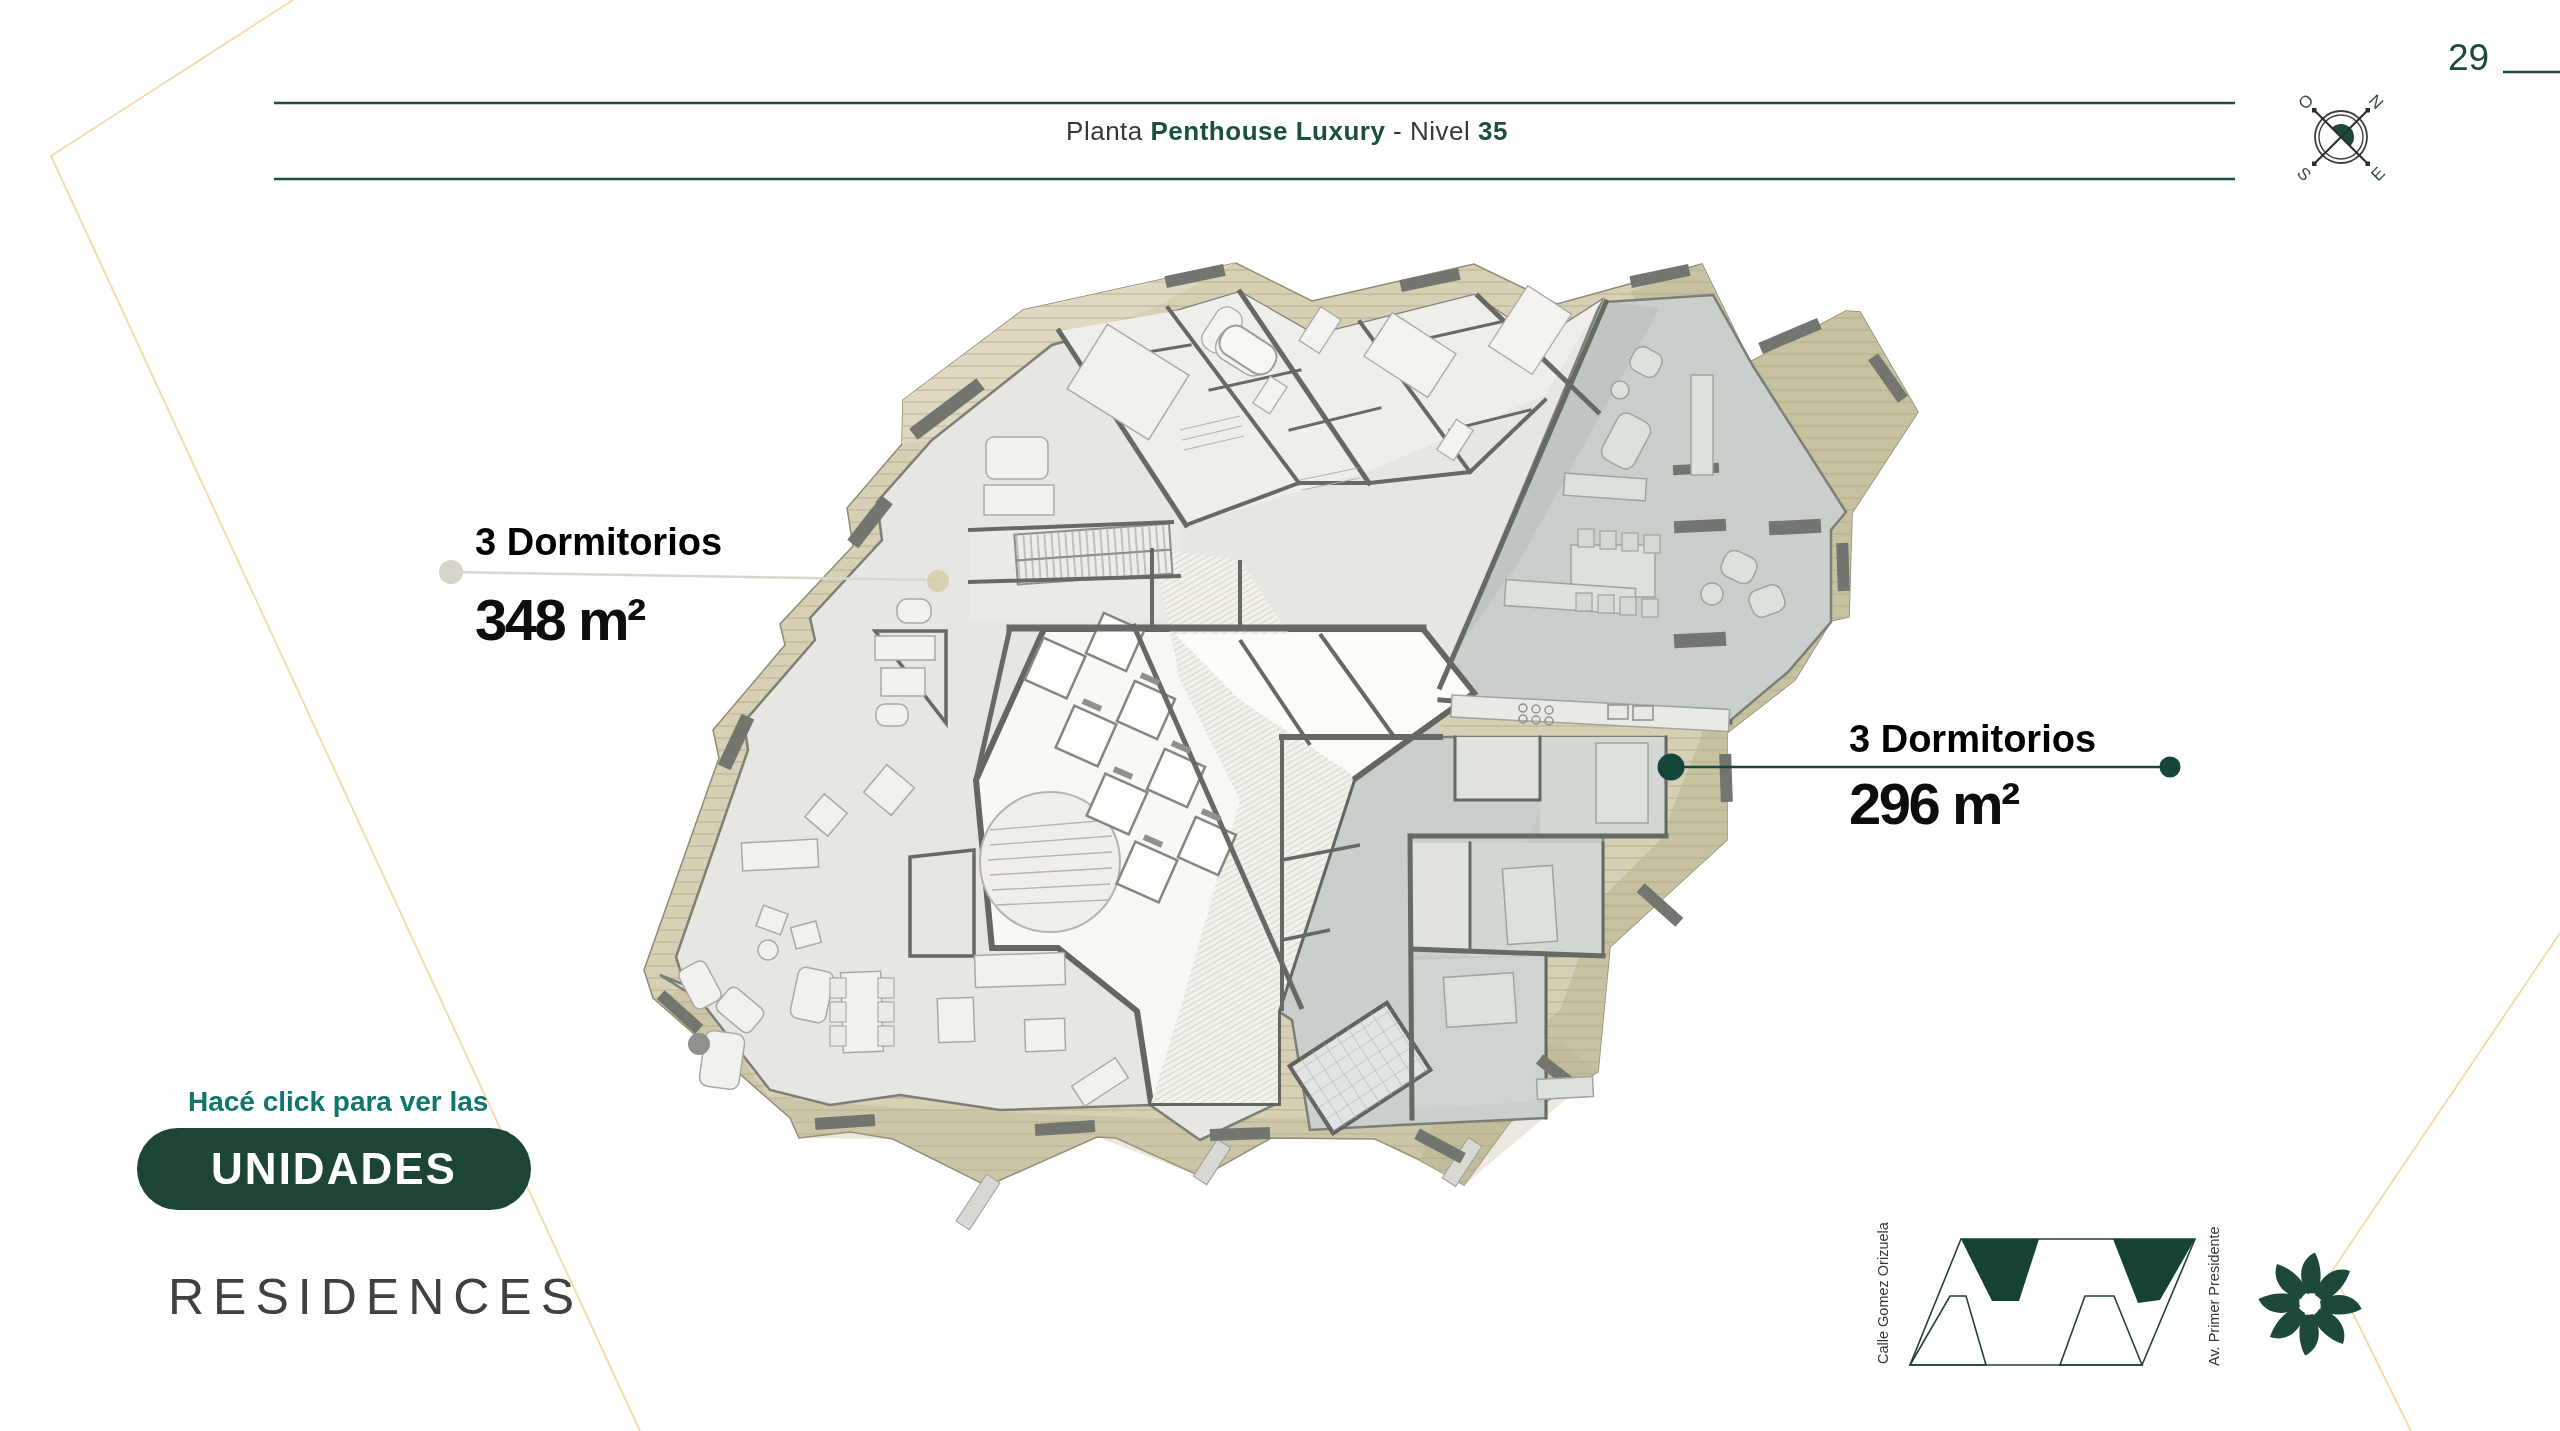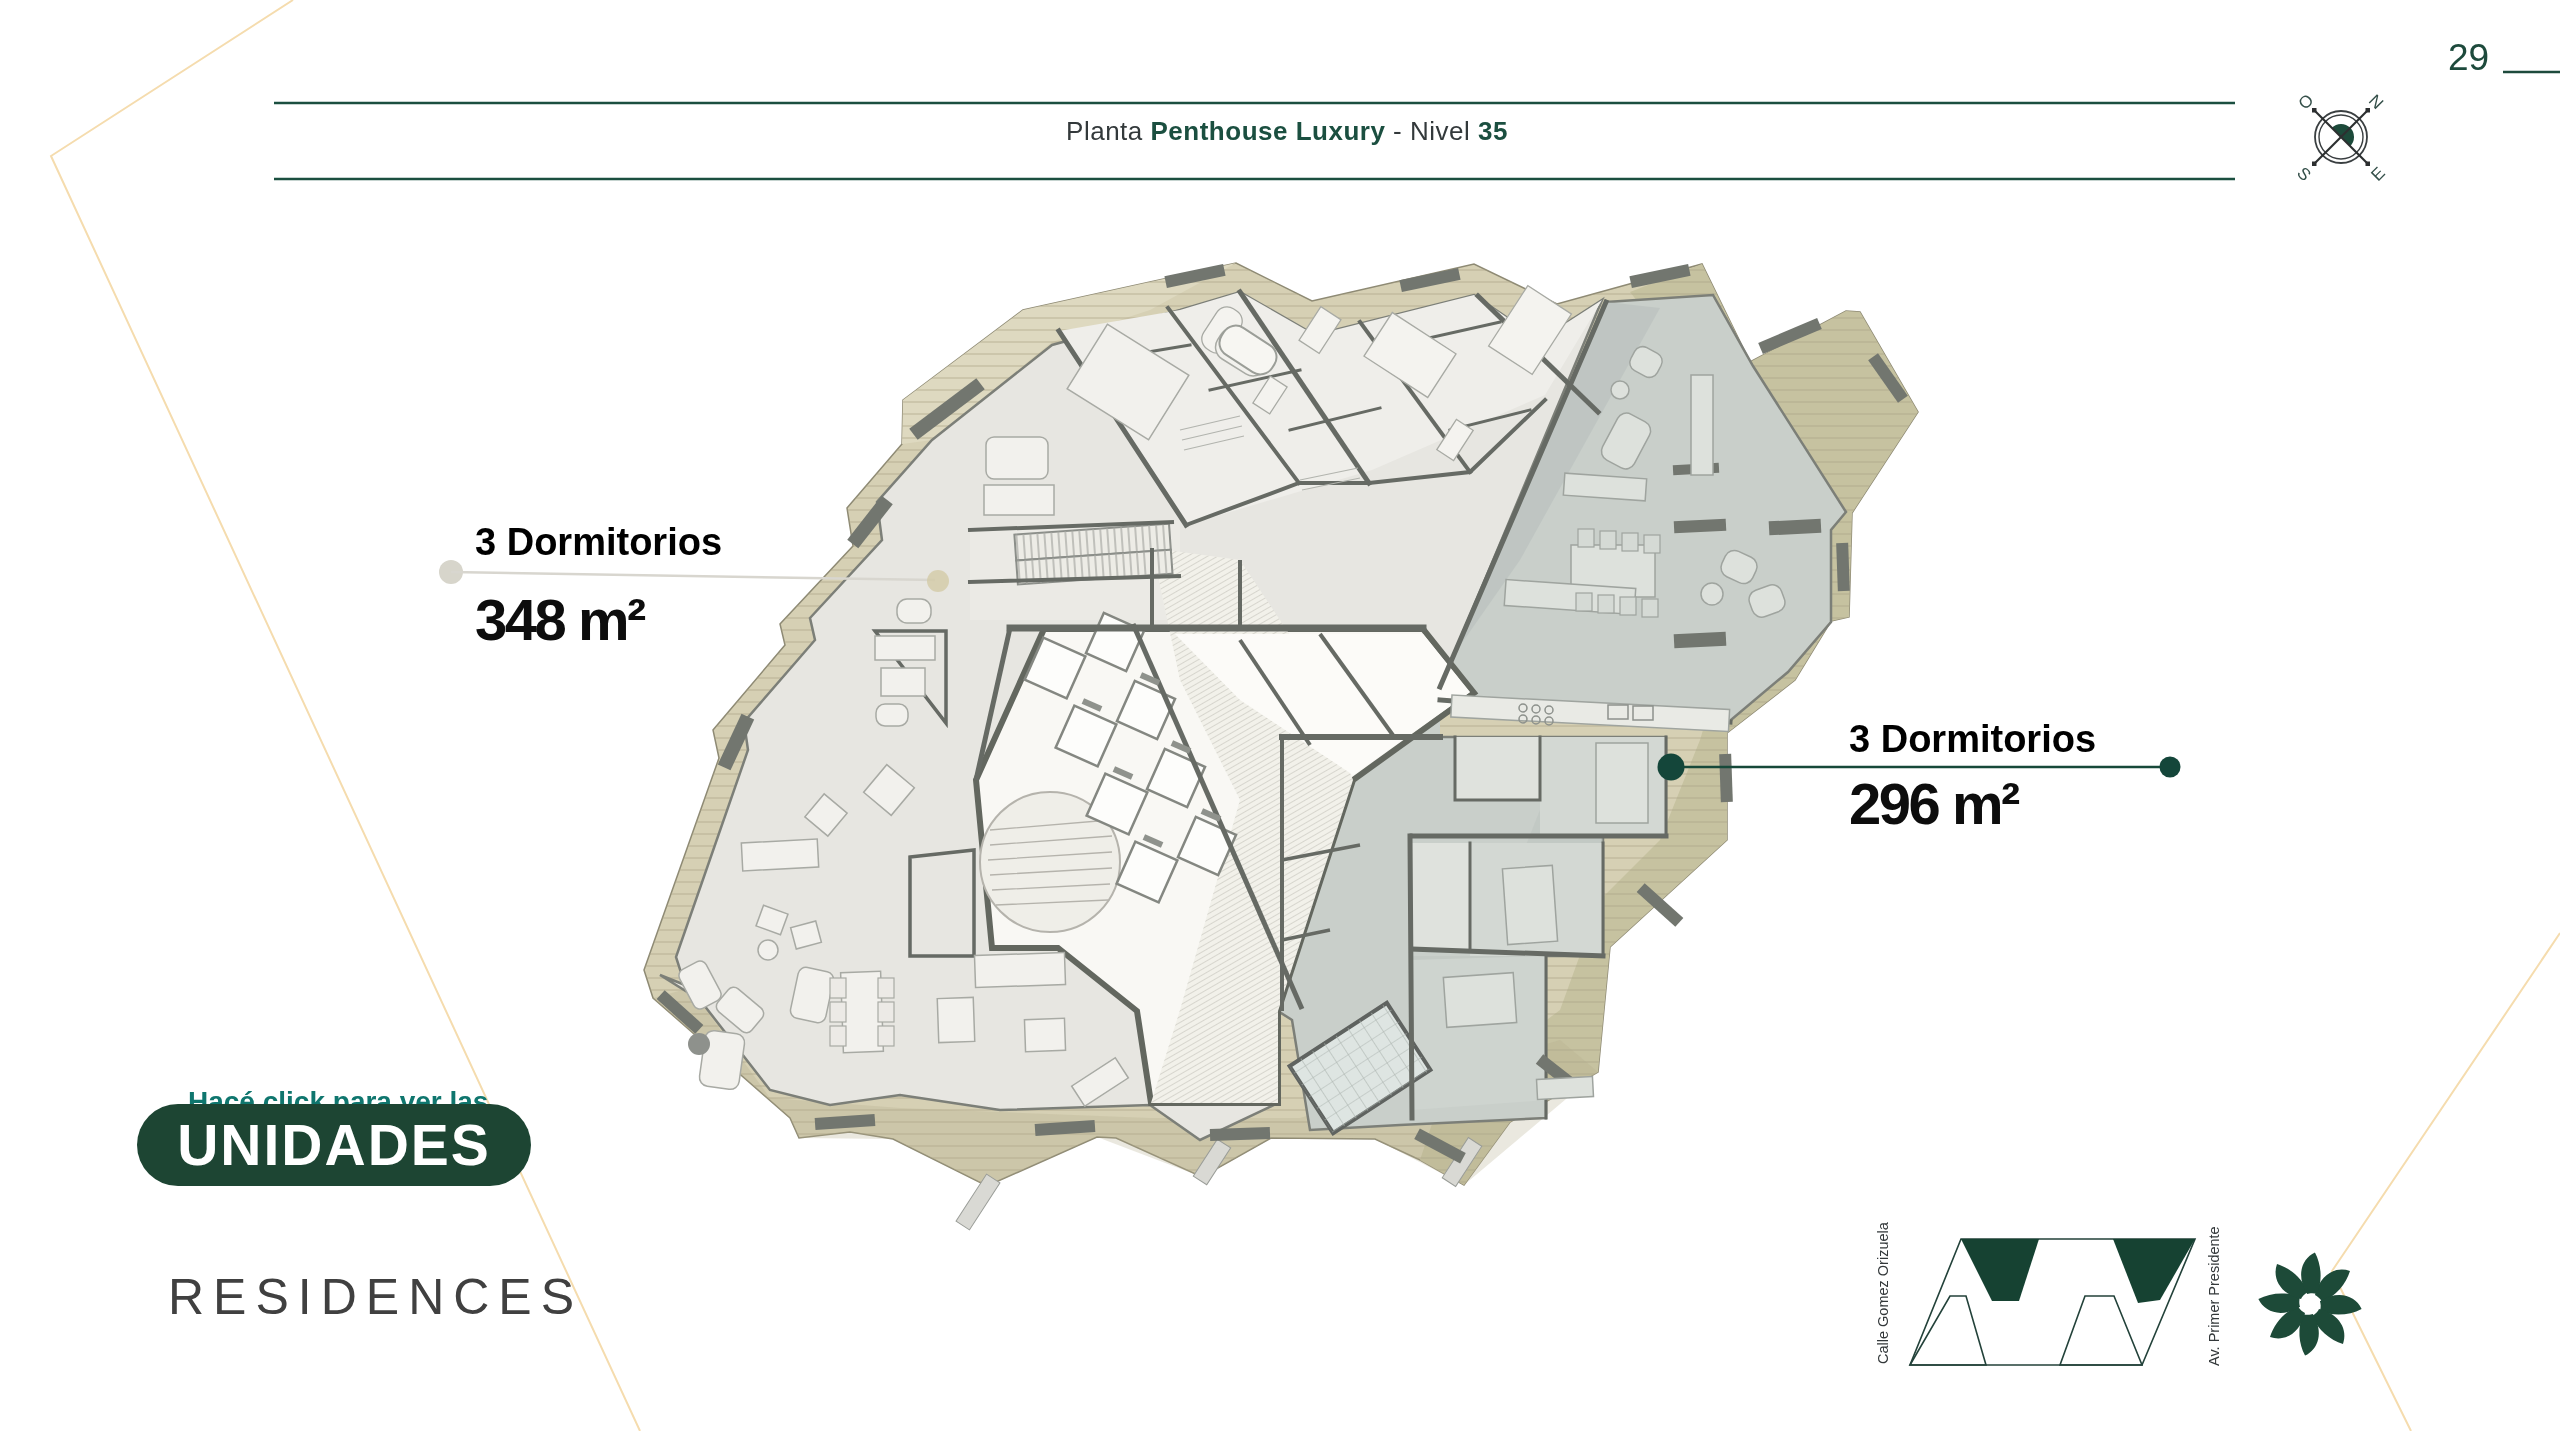--- a/index.html
+++ b/index.html
@@ -3,21 +3,21 @@
 <style>
 html,body{margin:0;padding:0;width:2560px;height:1431px;background:#ffffff;overflow:hidden}
 *{box-sizing:border-box}
 body{font-family:"Liberation Sans",sans-serif;position:relative}
 .abs{position:absolute}
 .title{left:276px;top:116px;width:2022px;text-align:center;font-size:26px;color:#33393b;letter-spacing:.5px}
 .title b{color:#1b4f40}
 .lbl{font-weight:bold;color:#000000}
 .m2{font-weight:bold;color:#0d0d0d}
 .hace{left:188px;top:1086px;font-size:28px;font-weight:bold;color:#0f766e}
-.pill{left:137px;top:1104px;width:394px;height:82px;background:#1d4533;border-radius:41px;color:#fff;font-weight:bold;font-size:57px;text-align:center;line-height:82px;letter-spacing:2px}
+.pill{left:137px;top:1128px;width:394px;height:82px;background:#1d4533;border-radius:41px;color:#fff;font-weight:bold;font-size:44px;text-align:center;line-height:82px;letter-spacing:2px}
 .resi{left:168px;top:1268px;font-size:50px;color:#404040;letter-spacing:9px}
 .vtext{font-size:14.5px;color:#33383a;white-space:nowrap;transform:rotate(-90deg);transform-origin:left bottom}
 .pg{left:2448px;top:37px;font-size:37px;color:#1d4a3c}
 </style></head>
 <body>
 <svg class="abs" style="left:0;top:0" width="2560" height="1431" viewBox="0 0 2560 1431">
 <defs>
 <pattern id="deckstr" width="12" height="12" patternUnits="userSpaceOnUse">
   <rect width="12" height="12" fill="none"></rect>
   <line x1="0" y1="6" x2="12" y2="6" stroke="#aaa385" stroke-width="1.4"></line>

